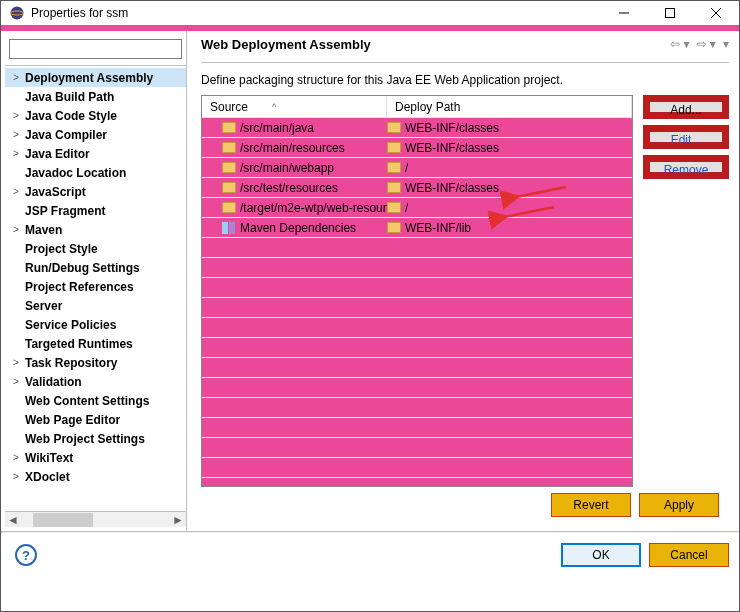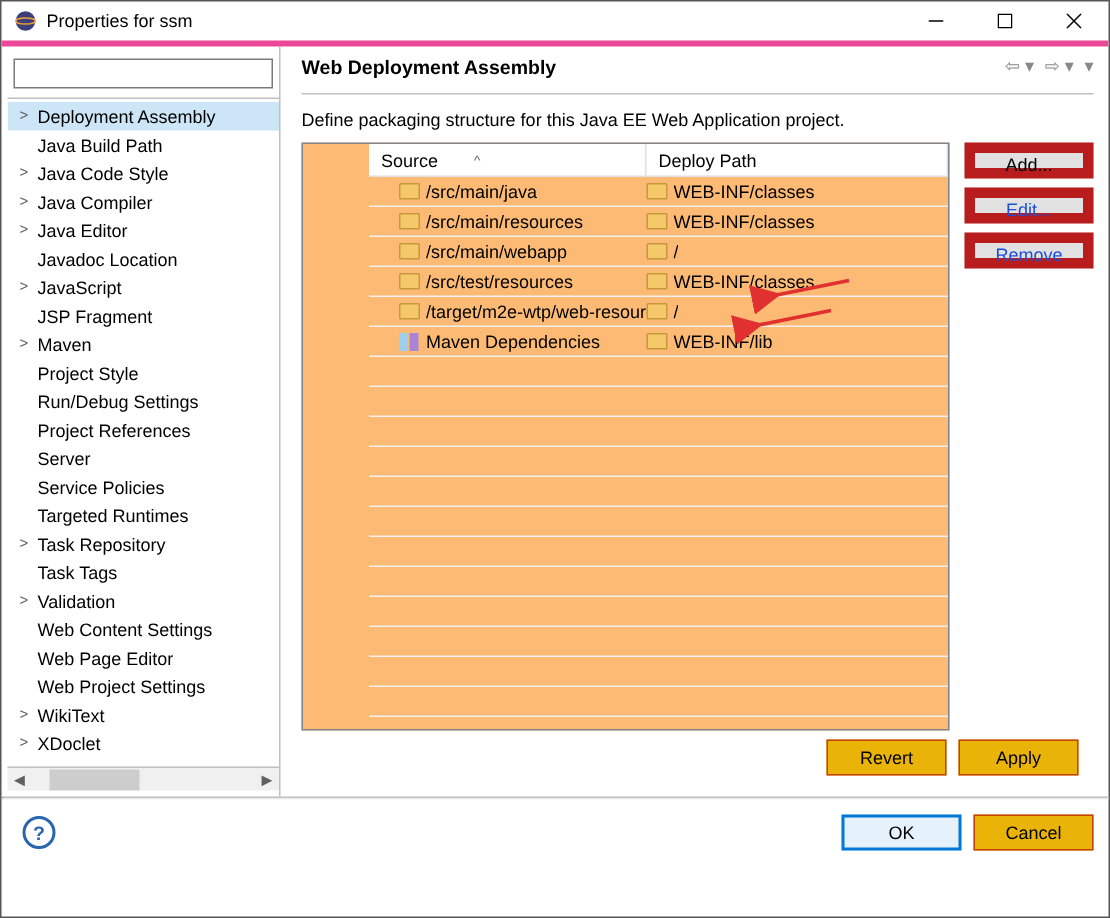--- a/index.html
+++ b/index.html
@@ -1,40 +1,40 @@
 <!DOCTYPE html>
 <html><head>
 <meta charset="utf-8">
 <style>
 * { box-sizing: border-box; font-family: "Segoe UI", Tahoma, sans-serif; font-size: 12px; }
 body { margin: 0; background: #fff; width: 740px; height: 612px; border: 1px solid #555; overflow: hidden; position: relative; }
-.titlebar { height: 30px; display: flex; align-items: center; padding: 0 0 0 8px; border-bottom: 4px solid #ec4899; justify-content: space-between; }
+.titlebar { height: 30px; display: flex; align-items: center; padding: 0 0 0 8px; border-bottom: 6px solid #ec4899; justify-content: space-between; }
 .titlebar .icon { width: 16px; height: 16px; margin-right: 6px; }
 .titlebar .title { flex: 1; }
 .titlebar .winbtn { width: 46px; height: 30px; display: flex; align-items: center; justify-content: center; }
 .main { display: flex; height: 500px; }
 .sidebar { width: 186px; border-right: 1px solid #c0c0c0; padding: 4px 0 4px 4px; overflow: hidden; display: flex; flex-direction: column; }
 .filter { margin: 4px 4px 6px 4px; }
 .filter input { width: 100%; height: 20px; border: 1px solid #7a7a7a; padding: 1px 3px; }
 .tree { flex: 1; overflow-y: auto; overflow-x: hidden; border-top: 1px solid #c0c0c0; padding-top: 2px; }
 .tree-item { display: flex; align-items: center; height: 19px; padding-left: 4px; white-space: nowrap; cursor: default; }
 .tree-item.selected { background: #cde6f7; }
 .tree-item .caret { width: 14px; height: 14px; display: inline-flex; align-items: center; justify-content: center; color: #606060; font-size: 10px; flex-shrink: 0; }
-.tree-item .label { padding: 1px 2px; overflow: hidden; text-overflow: clip; }
+.tree-item .label { padding: 1px 2px; overflow: hidden; text-overflow: clip; font-weight: bold; }
 .hscroll { height: 16px; border-top: 1px solid #c0c0c0; display: flex; align-items: center; background: #f0f0f0; }
 .hscroll .thumb { background: #cdcdcd; height: 14px; width: 60px; margin-left: 12px; }
 .hscroll .arrow { width: 16px; text-align: center; color: #606060; }
 .content { flex: 1; padding: 6px 10px 6px 14px; display: flex; flex-direction: column; }
 .content-header { display: flex; height: 26px; border-bottom: 1px solid #c0c0c0; }
 .content-header h1 { font-size: 13px; font-weight: bold; flex: 1; margin: 0; }
 .navicons { color: #888; font-size: 11px; }
 .navicons span { margin-left: 4px; }
 .desc { margin: 10px 0 8px 0; }
 .body-row { display: flex; flex: 1; min-height: 0; }
-.table-wrap { flex: 1; border: 1px solid #828790; background: #fdba74; display: flex; flex-direction: column; padding-left: 44px; }
+.table-wrap { flex: 1; border: 1px solid #828790; background: #ec4899; display: flex; flex-direction: column; }
 .thead { display: flex; background: #fff; border-bottom: 1px solid #e0e0e0; height: 22px; }
 .th { padding: 3px 8px; border-right: 1px solid #e0e0e0; display: flex; align-items: center; gap: 24px; }
 .th .sort { font-size: 9px; color: #666; }
 .col-src { width: 185px; }
 .col-dep { flex: 1; }
 .tbody { flex: 1; overflow: hidden; }
 .trow { display: flex; height: 20px; align-items: center; border-bottom: 1px solid #f0f0f0; padding-left: 20px; }
 .trow .cell-src { width: 165px; display: flex; align-items: center; gap: 4px; overflow: hidden; }
 .trow .cell-dep { flex: 1; display: flex; align-items: center; gap: 4px; }
 .trow.empty { border-bottom: 1px solid #f0f0f0; }
@@ -147,24 +147,20 @@
         </div>
         <div class="tree-item">
           <span class="caret"></span>
           <span class="label">Targeted Runtimes</span>
         </div>
         <div class="tree-item">
           <span class="caret">&gt;</span>
           <span class="label">Task Repository</span>
         </div>
         <div class="tree-item">
-          <span class="caret"></span>
-          <span class="label">Task Tags</span>
-        </div>
-        <div class="tree-item">
           <span class="caret">&gt;</span>
           <span class="label">Validation</span>
         </div>
         <div class="tree-item">
           <span class="caret"></span>
           <span class="label">Web Content Settings</span>
         </div>
         <div class="tree-item">
           <span class="caret"></span>
           <span class="label">Web Page Editor</span>

